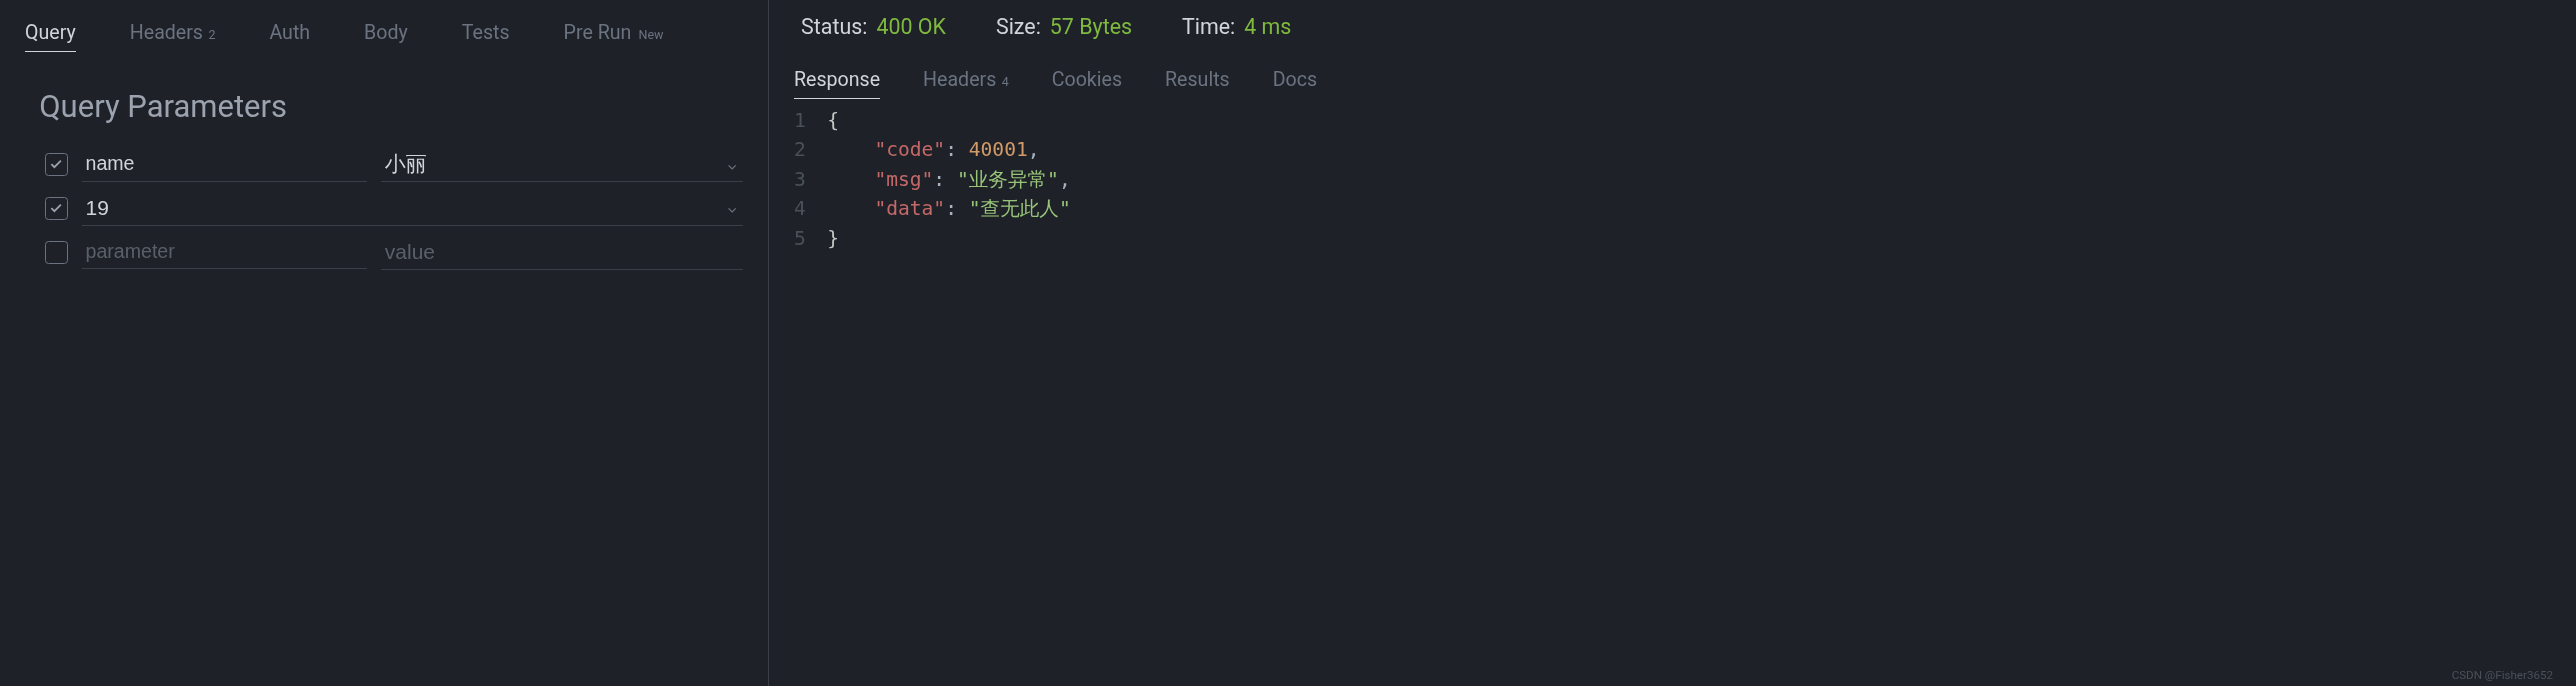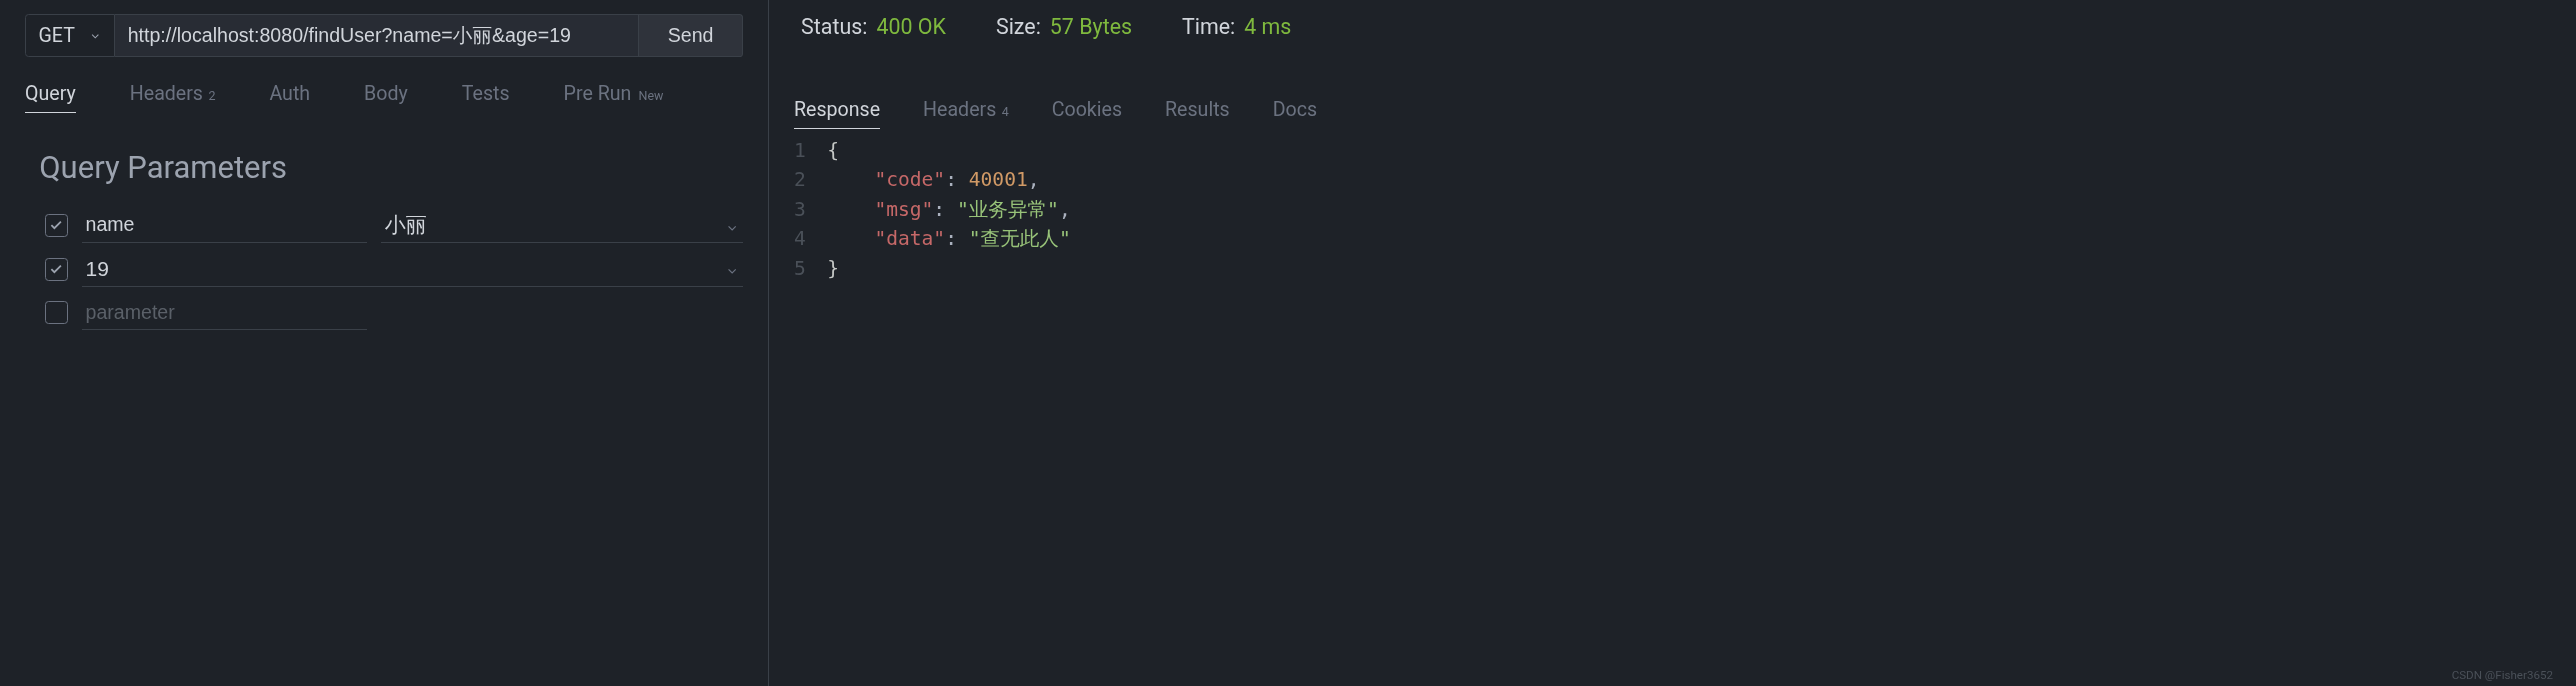--- a/index.html
+++ b/index.html
@@ -185,21 +185,20 @@
       display: flex;
       gap: 9px;
     }
     .status-green {
       color: #7fb93e;
     }
     .response-tabs {
       display: flex;
       gap: 43px;
       margin-bottom: 7.1px;
-      margin-top: 30px;
     }
     .code-view {
       font-family: "SF Mono", Menlo, Monaco, Consolas, monospace;
       font-size: 19.6px;
       line-height: 1.5;
       display: flex;
     }
     .line-numbers {
       color: #4a5058;
       text-align: right;
@@ -222,30 +221,20 @@
       bottom: 5.4px;
       right: 23px;
       font-size: 11.6px;
       color: #4a5058;
     }
   </style>
 </head>
 <body>
 
 <div class="left-pane">
-  <div class="request-bar">
-    <div class="method-select">
-      <span>GET</span>
-      <svg class="chevron-down" viewBox="0 0 24 24" fill="none" stroke="#9ca3af" stroke-width="2">
-          <polyline points="6 9 12 15 18 9"></polyline>
-        </svg>
-    </div>
-    <input class="url-input" value="http://localhost:8080/findUser?name=小丽&amp;age=19" style="">
-    <button class="send-btn">Send</button>
-  </div>
 
   <div class="tabs" id="left-tabs">
       <div class="tab active">
         <span>Query</span>
       </div>
       <div class="tab">
         <span>Headers</span>
         <sup class="badge">2</sup>
       </div>
       <div class="tab">
@@ -289,20 +278,23 @@
         <div class="param-value-wrap">
           <input class="param-value" value="19" style="">
           <span class="value-chevron"><svg viewBox="0 0 24 24" fill="none" stroke="#6b7280" stroke-width="2">
               <polyline points="6 9 12 15 18 9"></polyline>
             </svg></span>
         </div>
       </div>
       <div class="param-row">
         <div class="checkbox"></div>
         <input class="param-name" placeholder="parameter" style="">
+        <div class="param-value-wrap">
+          <input class="param-value" placeholder="value" style="">
+        </div>
       </div>
     </div>
 </div>
 
 <div class="right-pane">
   <div class="status-bar">
     <div class="status-item">
       <span>Status:</span>
       <span class="status-green">400 OK</span>
     </div>

